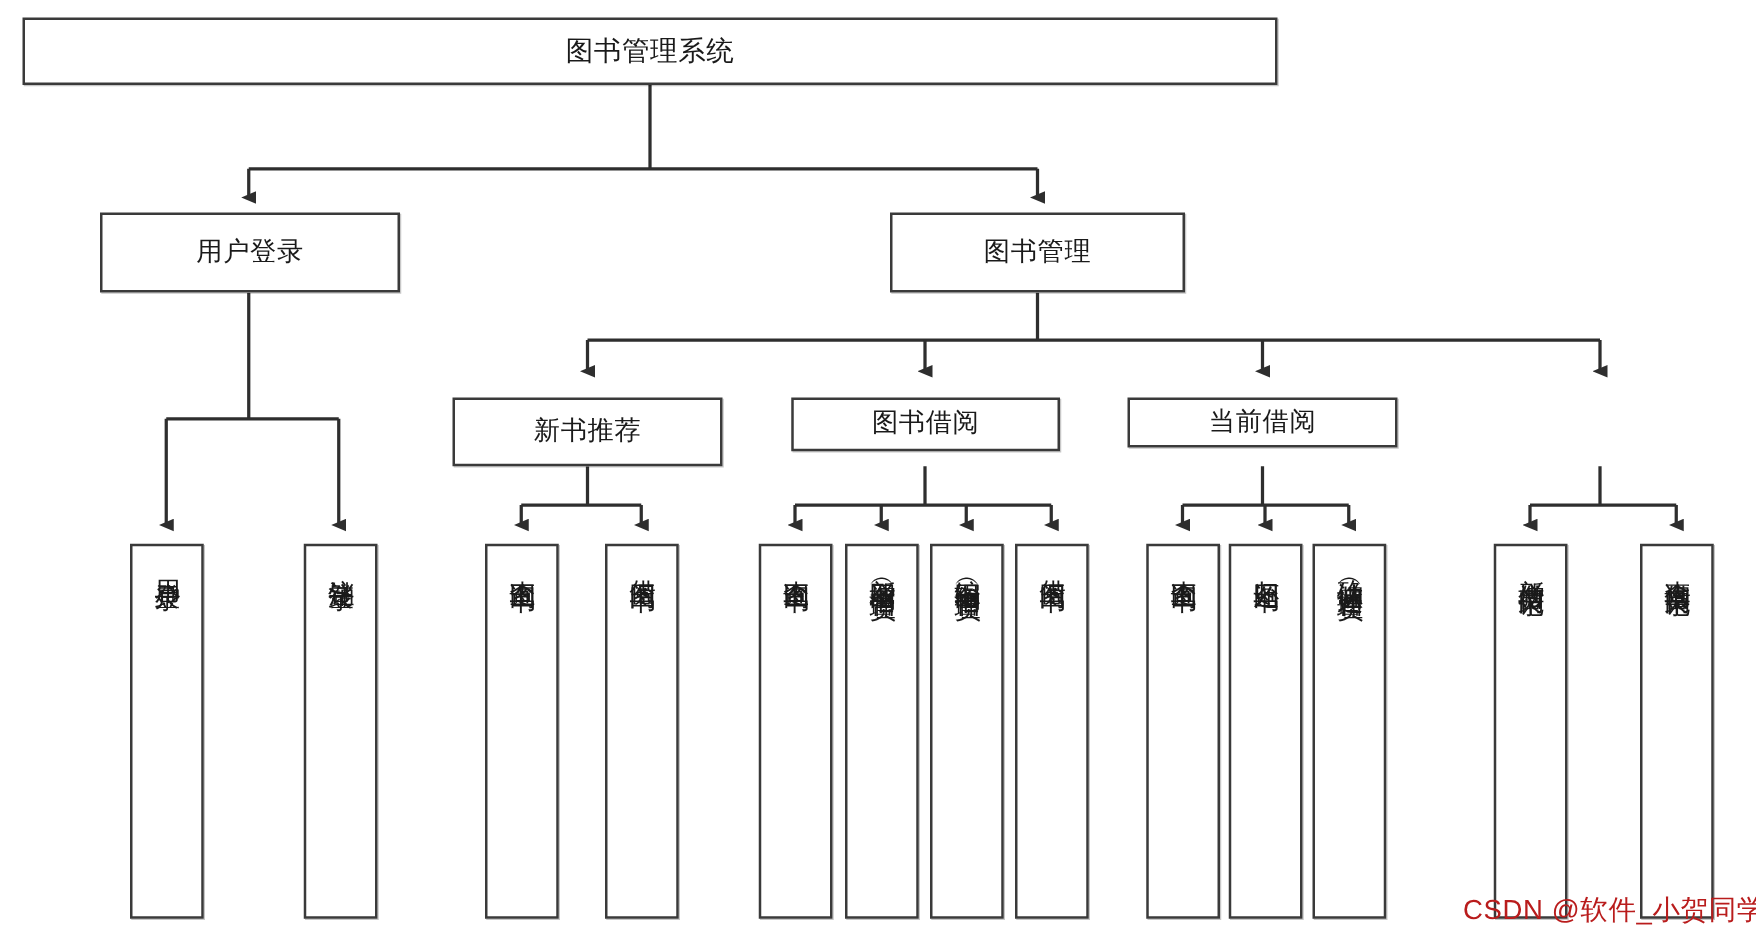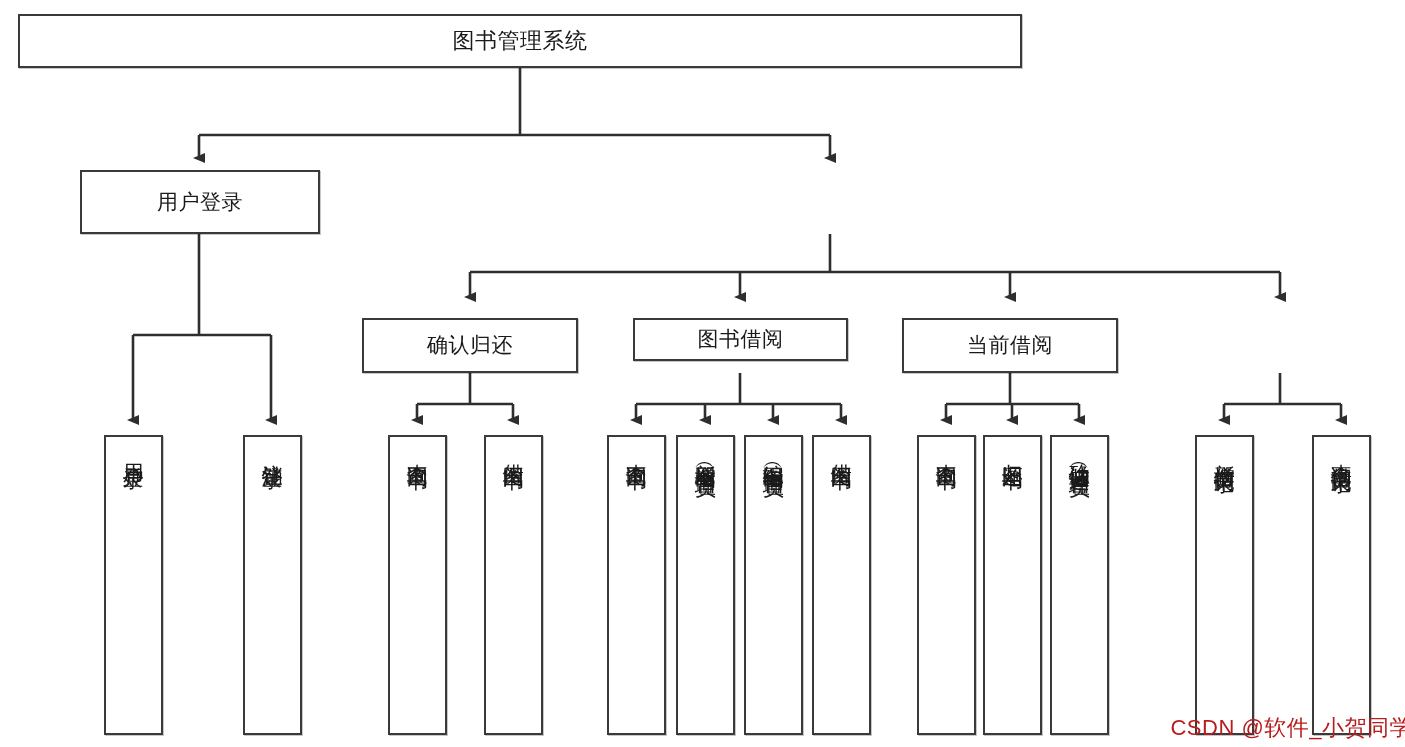--- a/index.html
+++ b/index.html
@@ -132,28 +132,31 @@
     </g>
   </svg>
 
   <div class="node h root" style="left:18px; top:14px; width:1004px; height:54px;">
     <span class="label">图书管理系统</span>
   </div>
 
   <div class="node h" style="left:80px; top:170px; width:240px; height:64px;">
     <span class="label">用户登录</span>
   </div>
+  <div class="node h" style="left:712px; top:170px; width:236px; height:64px;">
+    <span class="label">图书管理</span>
+  </div>
 
   <div class="node h" style="left:362px; top:318px; width:216px; height:55px;">
-    <span class="label">确认归还</span>
+    <span class="label">新书推荐</span>
   </div>
   <div class="node h" style="left:633px; top:318px; width:215px; height:43px;">
     <span class="label">图书借阅</span>
   </div>
-  <div class="node h" style="left:902px; top:318px; width:216px; height:55px;">
+  <div class="node h" style="left:902px; top:318px; width:216px; height:40px;">
     <span class="label">当前借阅</span>
   </div>
 
   <div class="node v" style="left:104px; top:435px; width:59px; height:300px;">
     <span class="label">用户登录</span>
   </div>
   <div class="node v" style="left:243px; top:435px; width:59px; height:300px;">
     <span class="label">注销登录</span>
   </div>
 

